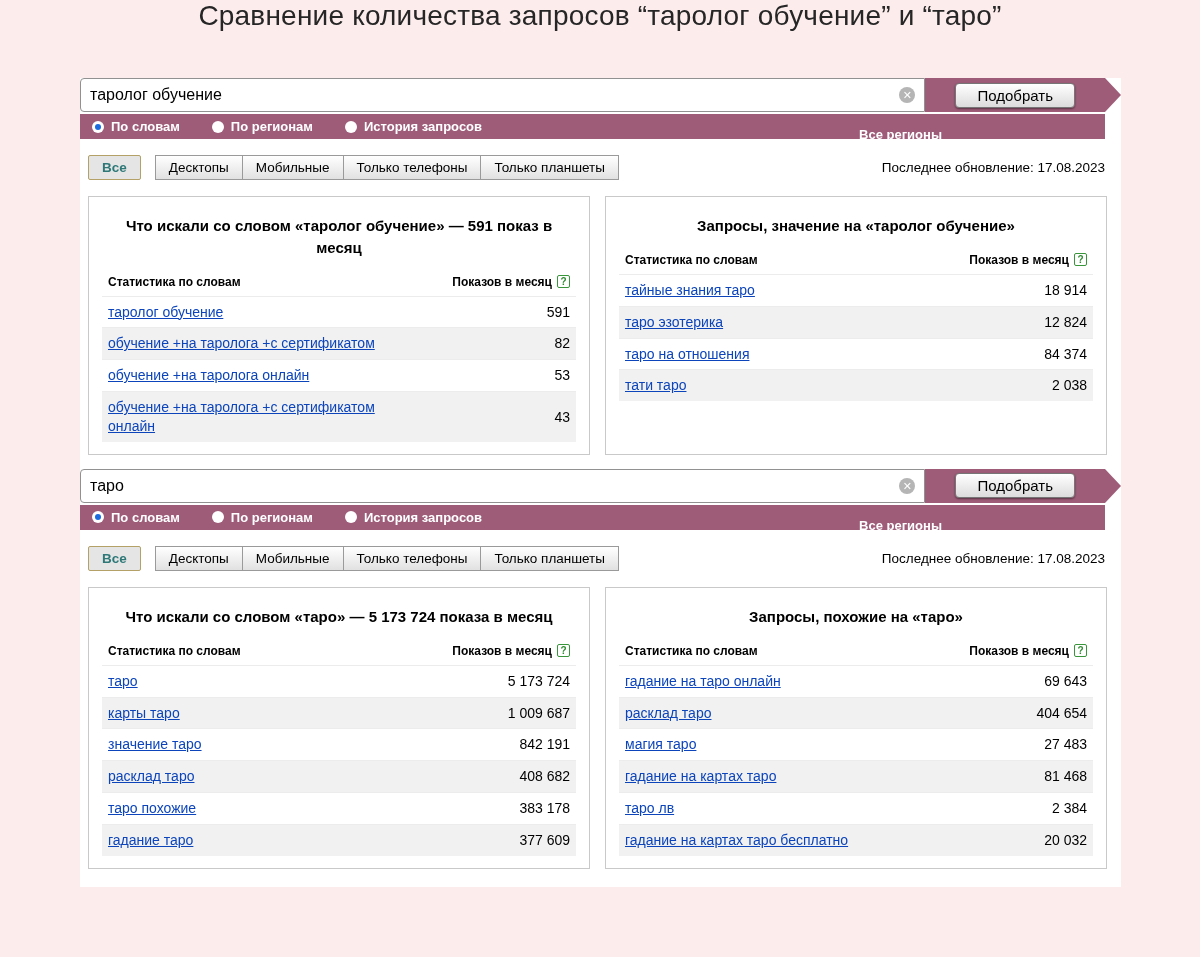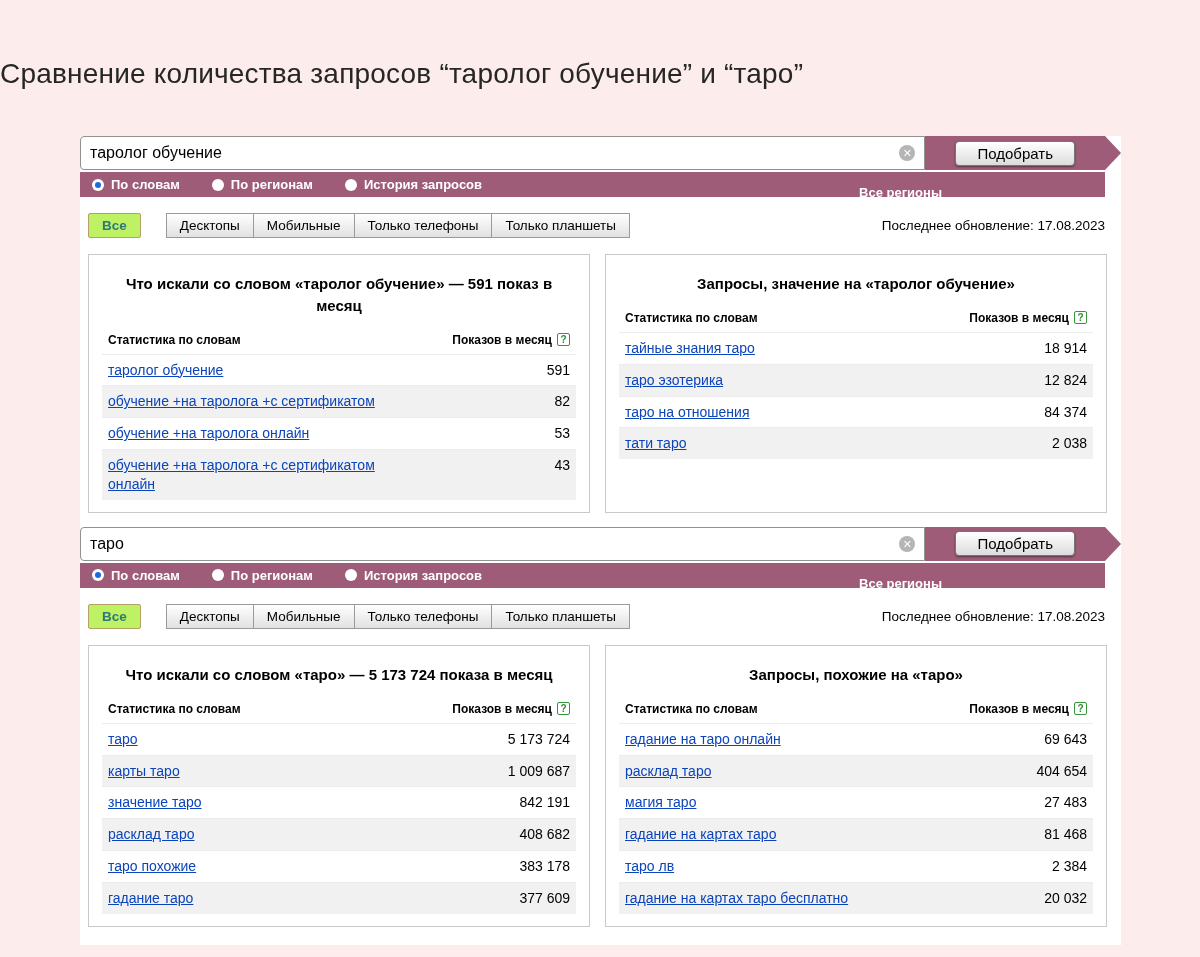--- a/index.html
+++ b/index.html
@@ -4,21 +4,21 @@
 <style>
   :root{
     --accent:#9e5c78;
     --link:#0b44bb;
     --pagebg:#fdecec;
   }
   *{box-sizing:border-box;margin:0;padding:0;}
   html,body{width:1200px;height:957px;}
   body{background:var(--pagebg);font-family:"Liberation Sans",sans-serif;color:#000;}
 
-  .page-title{text-align:left;font-size:28px;font-weight:500;color:#262626;padding-top:58px;letter-spacing:.2px;}
+  .page-title{text-align:center;font-size:28px;font-weight:500;color:#262626;letter-spacing:.2px;}
 
   .card{width:1041px;margin:46px 0 0 80px;background:#fff;padding-bottom:12px;}
 
   .block + .block{margin-top:8px;}
 
   .search-row{display:flex;height:34px;width:1041px;}
   .search-field{flex:1;display:flex;align-items:center;background:#fff;border:1px solid #919191;border-radius:4px 0 0 4px;padding:0 9px;}
   .query-input{flex:1;border:none;outline:none;font-size:16px;font-family:inherit;color:#000;background:transparent;}
   .clear-icon{width:16px;height:16px;border-radius:50%;background:#b5b5b5;color:#fff;font-size:11px;line-height:16px;text-align:center;cursor:pointer;flex:0 0 16px;}
   .search-tail{background:var(--accent);display:flex;align-items:center;padding:0 30px;}
@@ -29,30 +29,30 @@
   .nav-options{display:flex;align-items:center;}
   .nav-item{display:flex;align-items:center;margin-right:32px;cursor:pointer;}
   .radio{width:12px;height:12px;border-radius:50%;background:#fff;margin-right:7px;display:flex;align-items:center;justify-content:center;}
   .radio.selected::after{content:"";width:6px;height:6px;border-radius:50%;background:#1b6be0;}
   .region{margin-left:auto;margin-right:163px;cursor:pointer;margin-top:16px;}
 
   .content{padding:10px 14px 6px 8px;}
   .tabs-row{display:flex;align-items:flex-end;position:relative;margin:6px 0 16px;}
   .tabs{display:flex;}
   .tab{font-family:inherit;font-size:13.5px;color:#000;padding:4px 13px;background:linear-gradient(#ffffff,#e1e1e1);border:1px solid #9a9a9a;cursor:pointer;margin-right:-1px;white-space:nowrap;}
-  .tab.active{background:#bef264;border-color:#b3a167;color:#2e7878;font-weight:bold;margin-right:25px;border-radius:2px;}
+  .tab.active{background:#e5e5e5;border-color:#b3a167;color:#2e7878;font-weight:bold;margin-right:14px;border-radius:2px;}
   .updated{position:absolute;right:2px;bottom:5px;font-size:13.5px;color:#000;}
 
   .panels{display:flex;gap:15px;}
   .panel{flex:1;border:1px solid #c9c9c9;background:#fff;padding:8px 13px 12px;}
   .panel-title{text-align:center;font-size:15px;font-weight:bold;line-height:1.45;margin:10px 14px 12px;}
   .thead{display:flex;justify-content:space-between;align-items:flex-start;padding:4px 6px 7px;font-size:12px;font-weight:bold;gap:8px;}
   .th{display:flex;align-items:center;}
   .help{width:13px;height:13px;border:1px solid #38953a;color:#2f8c31;font-size:10px;line-height:12px;text-align:center;margin-left:5px;border-radius:2px;font-weight:bold;cursor:pointer;background:#fff;display:inline-block;}
-  .row{display:flex;justify-content:space-between;align-items:flex-start;padding:6px 6px;font-size:14px;border-top:1px solid #ececec;}
+  .row{display:flex;justify-content:space-between;align-items:center;padding:6px 6px;font-size:14px;border-top:1px solid #ececec;}
   .row:nth-child(even){background:#f1f1f1;}
   .phrase{color:var(--link);text-decoration:underline;max-width:68%;line-height:1.35;}
   .count{white-space:nowrap;padding-left:8px;line-height:1.35;}
 </style>
 </head>
 <body>
 
 <h1 class="page-title">Сравнение количества запросов “таролог обучение” и “таро”</h1>
 
 <div class="card">

